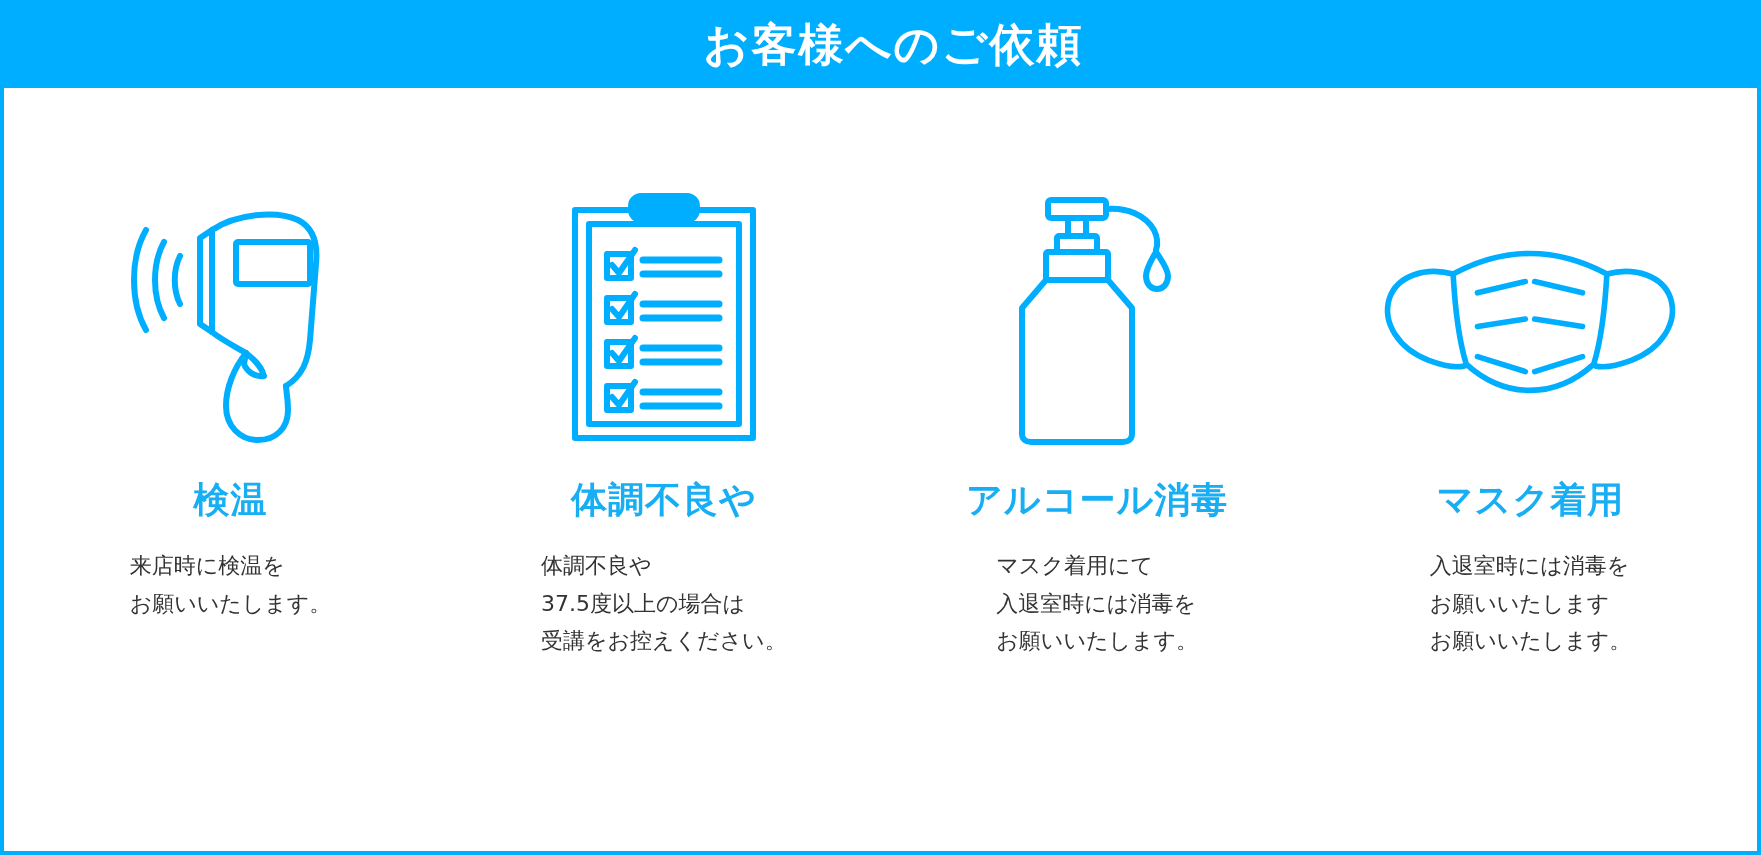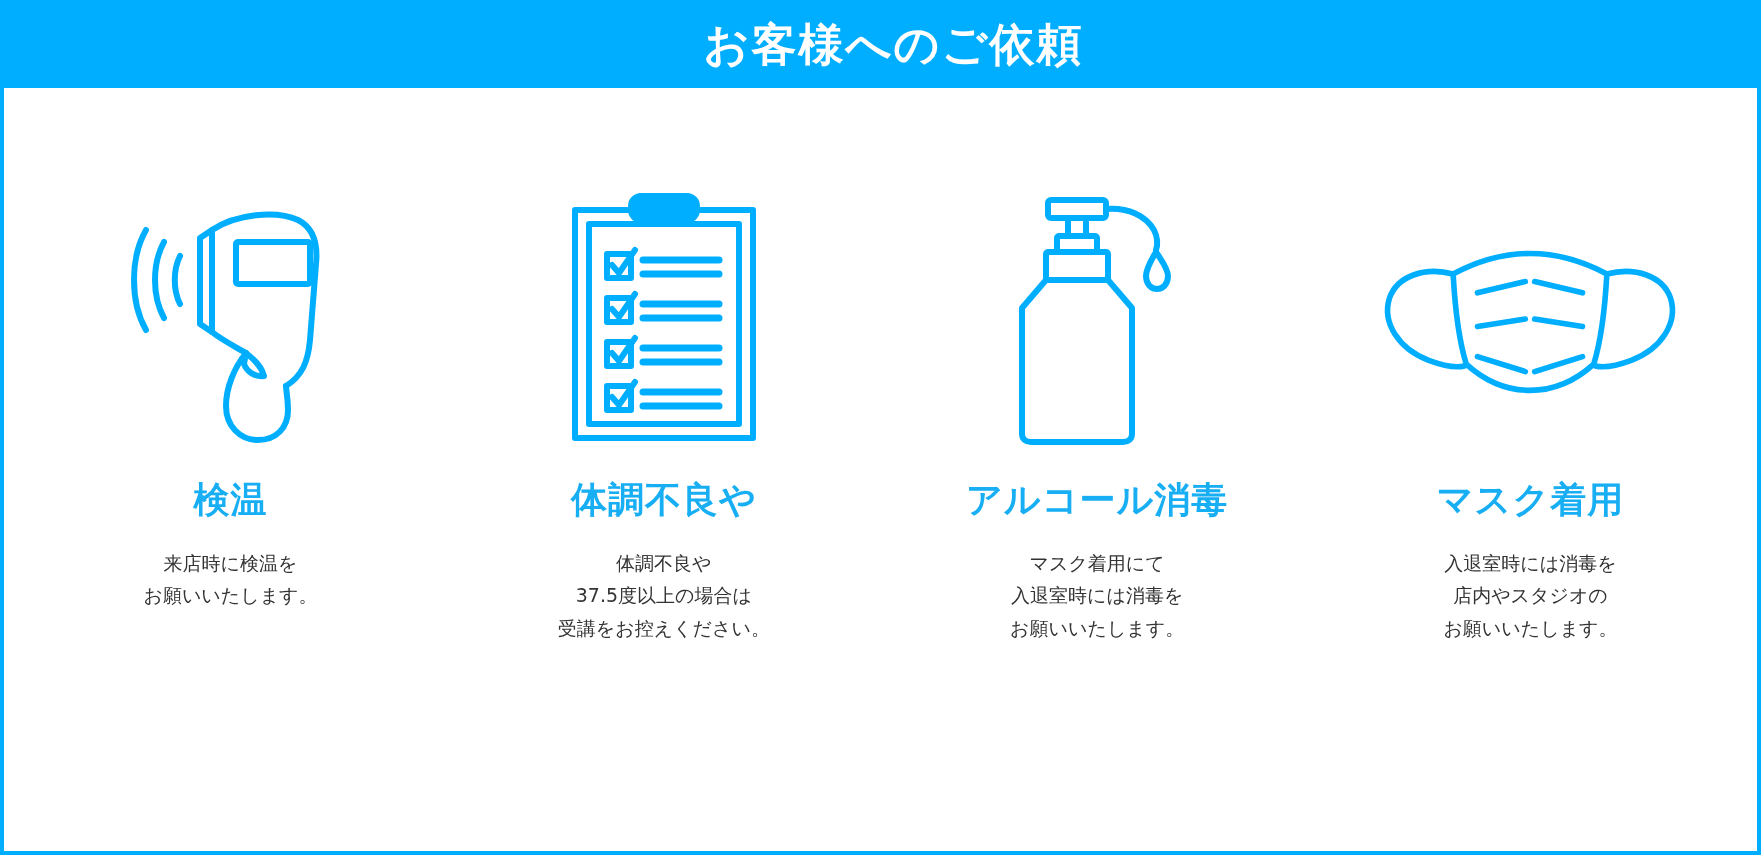--- a/index.html
+++ b/index.html
@@ -75,23 +75,23 @@
     font-weight: bold;
     letter-spacing: 1px;
     line-height: 1.2;
     font-family: "DejaVu Sans", "Liberation Sans", sans-serif;
     text-align: right;
     white-space: nowrap;
   }
   .col-body {
     margin-top: 26px;
     color: #333333;
-    font-size: 19px;
+    font-size: 22px;
     line-height: 1.7;
-    text-align: center;
+    text-align: left;
     font-family: "DejaVu Sans", "Liberation Sans", sans-serif;
   }
   .col-body .line { display: block; white-space: nowrap; }
 </style>
 </head>
 <body>
 
 <div class="poster">
 
   <div class="header">
@@ -220,20 +220,20 @@
             <path d="M104 124 L155 140"></path>
 
             <path d="M216 56 L165 44"></path>
             <path d="M216 92 L165 84"></path>
             <path d="M216 124 L165 140"></path>
           </svg>
         </div>
         <div class="col-title">マスク着用</div>
         <div class="col-body">
           <span class="line">入退室時には消毒を</span>
-          <span class="line">店内やスタジオの</span>
+          <span class="line">お願いいたします</span>
           <span class="line">お願いいたします。</span>
         </div>
       </div>
 
     </div>
   </div>
 </div>
 
 </body></html>

